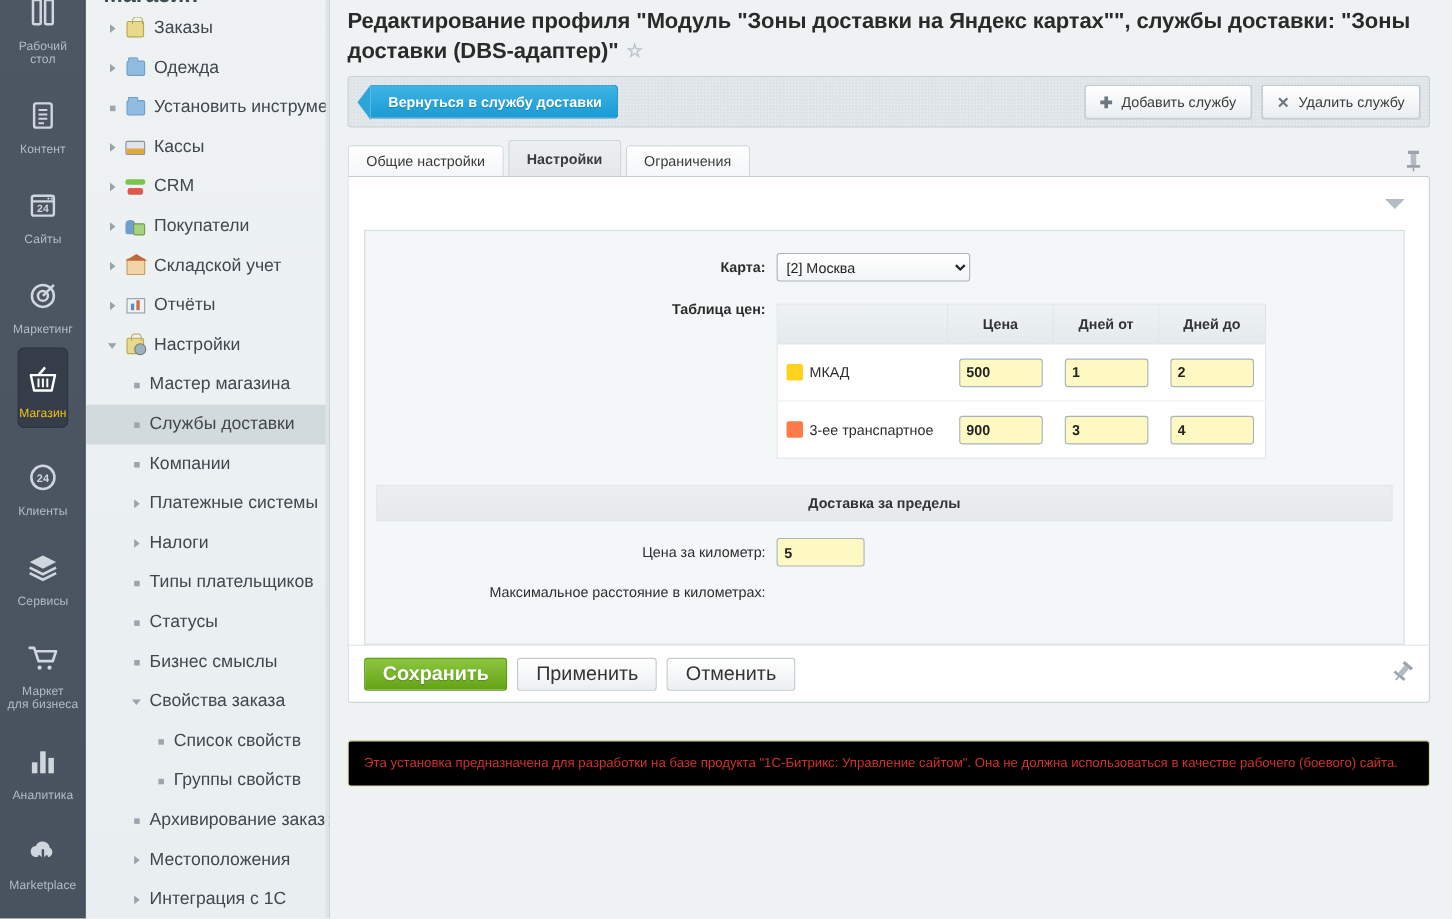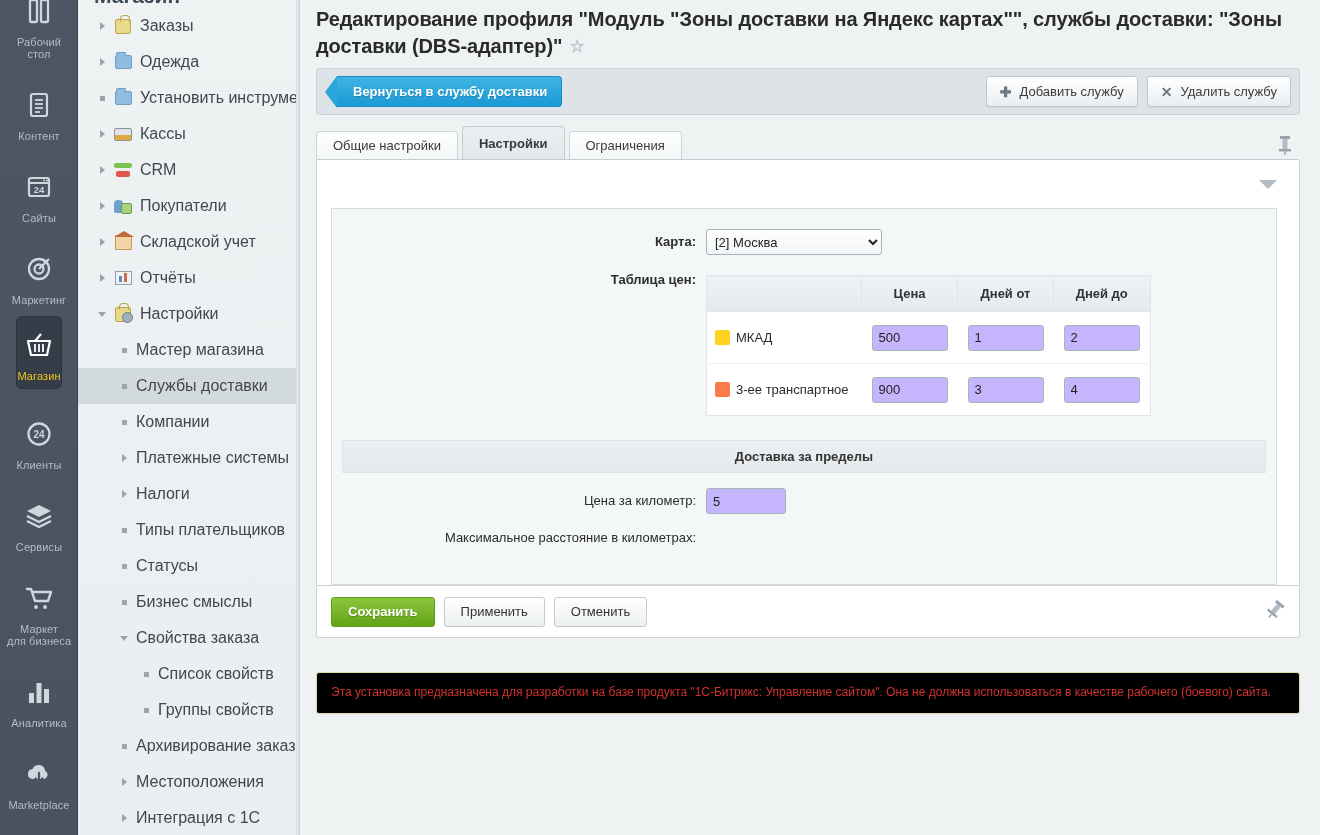--- a/index.html
+++ b/index.html
@@ -293,21 +293,22 @@
   .swatch {
     display: inline-block; width: 15px; height: 15px;
     vertical-align: -3px; margin-right: 6px; border-radius: 2px;
   }
   input.num {
     height: 26px; width: 76px;
     border: 1px solid #a9b3ba; border-radius: 3px;
     font-family: "Liberation Sans", sans-serif;
     font-size: 13px; color: #222;
     padding: 0 6px;
-    background: #c4b5fd;
+    background: #fef9c3;
+    font-weight: bold;
   }
   input.num.w82 { width: 80px; }
 
   .section-head {
     margin: 24px 10px 0 10px;
     height: 33px;
     background: linear-gradient(180deg,#eceff1 0%, #e5e9eb 100%);
     border: 1px solid #dde3e6;
     display: flex; align-items: center; justify-content: center;
     font-size: 13px; color: #333; font-weight: bold;
@@ -339,21 +340,21 @@
     border-top: none;
     height: 52px;
     display: flex; align-items: center;
     padding: 0 14px;
     gap: 9px;
     position: relative;
     border-radius: 0 0 3px 3px;
   }
   .btn {
     height: 30px; padding: 0 16px;
-    border-radius: 3px; font-size: 13px;
+    border-radius: 3px; font-size: 18px;
     display: flex; align-items: center;
     cursor: pointer;
   }
   .btn-save {
     background: linear-gradient(180deg,#8cc63e 0%, #63a316 100%);
     border: 1px solid #5f9c16;
     color: #fff; font-weight: bold;
     text-shadow: 0 1px 1px rgba(0,0,0,.22);
   }
   .btn-plain {

